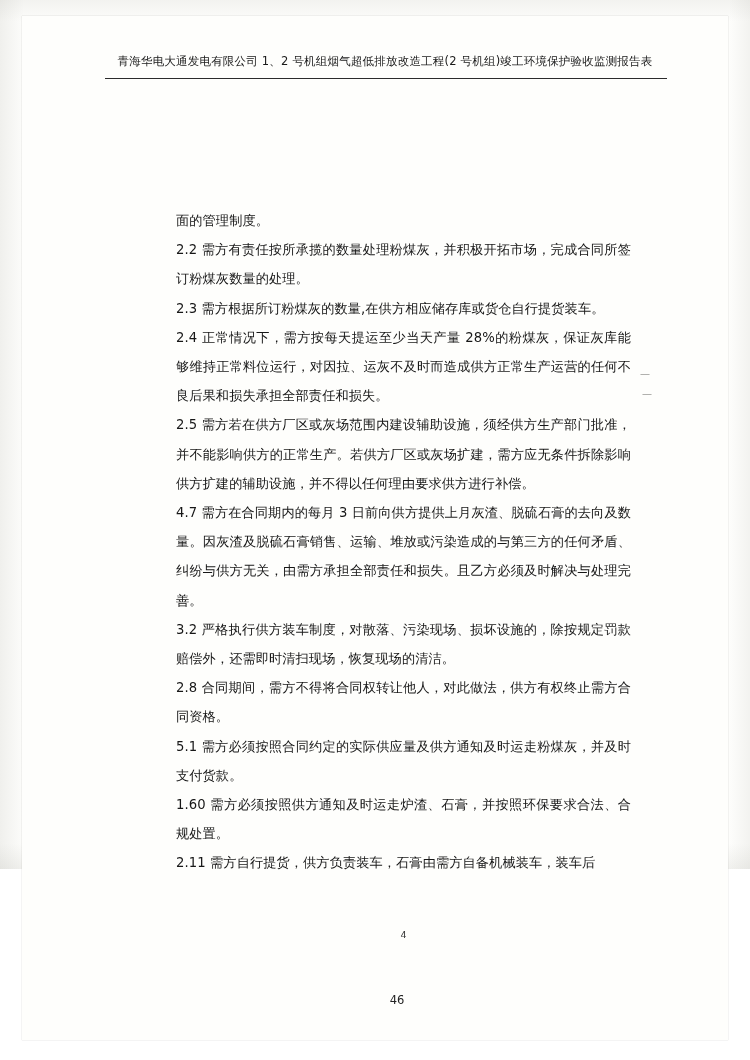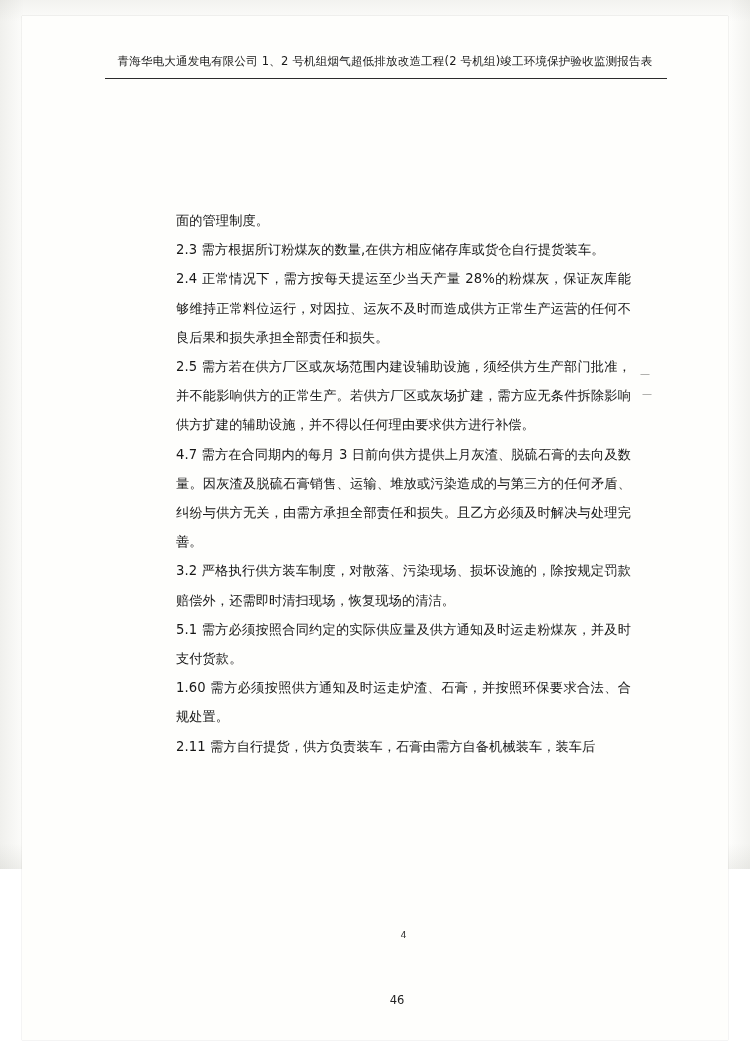--- a/index.html
+++ b/index.html
@@ -116,25 +116,27 @@
     <div class="header">
       <div class="header-text">青海华电大通发电有限公司 1、2 号机组烟气超低排放改造工程(2 号机组)竣工环境保护验收监测报告表</div>
     </div>
     <div class="header-rule"></div>
 
     <span class="margin-mark mark-1">—</span>
     <span class="margin-mark mark-2">—</span>
 
     <div class="body-block">
       <p class="para">面的管理制度。</p>
+      <p class="para">2.2 需方有责任按所承揽的数量处理粉煤灰，并积极开拓市场，完成合同所签订粉煤灰数量的处理。</p>
       <p class="para">2.3 需方根据所订粉煤灰的数量,在供方相应储存库或货仓自行提货装车。</p>
       <p class="para">2.4 正常情况下，需方按每天提运至少当天产量 28%的粉煤灰，保证灰库能够维持正常料位运行，对因拉、运灰不及时而造成供方正常生产运营的任何不良后果和损失承担全部责任和损失。</p>
       <p class="para">2.5 需方若在供方厂区或灰场范围内建设辅助设施，须经供方生产部门批准，并不能影响供方的正常生产。若供方厂区或灰场扩建，需方应无条件拆除影响供方扩建的辅助设施，并不得以任何理由要求供方进行补偿。</p>
       <p class="para">4.7 需方在合同期内的每月 3 日前向供方提供上月灰渣、脱硫石膏的去向及数量。因灰渣及脱硫石膏销售、运输、堆放或污染造成的与第三方的任何矛盾、纠纷与供方无关，由需方承担全部责任和损失。且乙方必须及时解决与处理完善。</p>
       <p class="para">3.2 严格执行供方装车制度，对散落、污染现场、损坏设施的，除按规定罚款赔偿外，还需即时清扫现场，恢复现场的清洁。</p>
+      <p class="para">2.8 合同期间，需方不得将合同权转让他人，对此做法，供方有权终止需方合同资格。</p>
       <p class="para">5.1 需方必须按照合同约定的实际供应量及供方通知及时运走粉煤灰，并及时支付货款。</p>
       <p class="para">1.60 需方必须按照供方通知及时运走炉渣、石膏，并按照环保要求合法、合规处置。</p>
       <p class="para">2.11 需方自行提货，供方负责装车，石膏由需方自备机械装车，装车后</p>
 
       <div class="footnote-num">4</div>
     </div>
 
     <div class="page-number">46</div>
   </div>
 </div>

